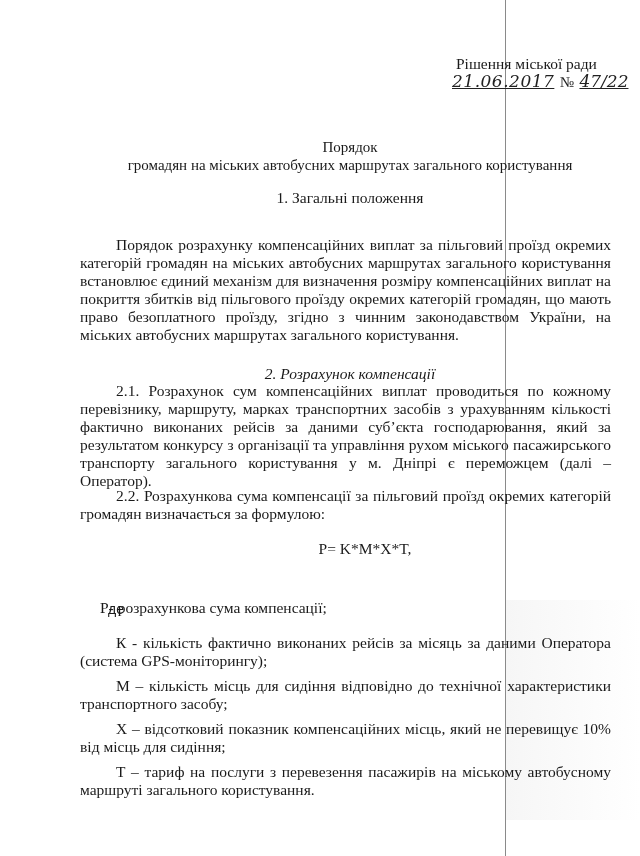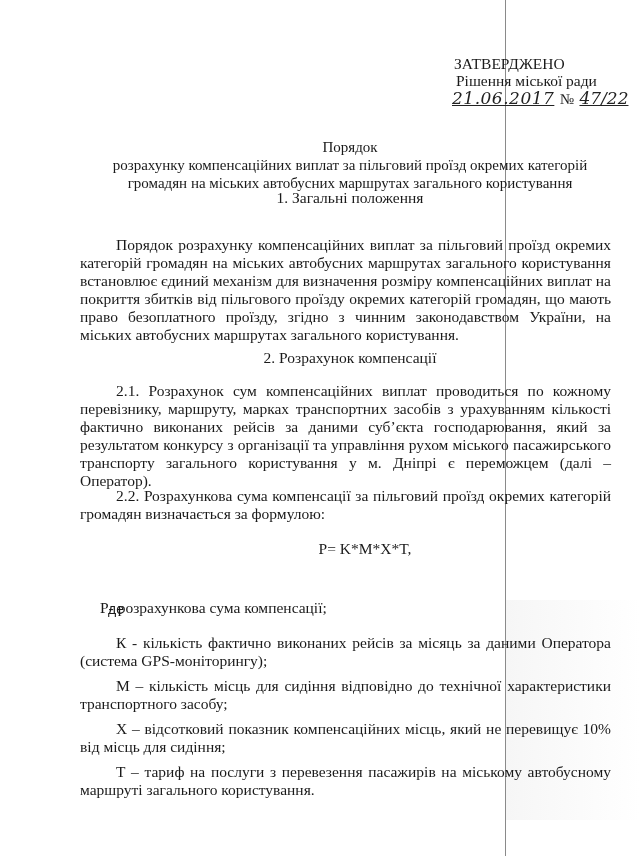--- a/index.html
+++ b/index.html
@@ -49,40 +49,38 @@
     .de { position: absolute; left: 108px; font-size: 14px; font-family: "Liberation Sans", sans-serif; }
     .handwritten { color: #222; }
   </style>
 </head>
 <body>
 
 <div class="scan-line"></div>
 <div class="shade"></div>
 
 <div class="approval">
-  <div class="line1">ЗАТВЕРДЖЕНО</div>
   <div class="line2">Рішення міської ради</div>
   <div class="sig handwritten">
     <span class="date">21.06.2017</span>
     <span style="font-style:normal;font-family:'Liberation Serif',serif;font-size:15px;">№</span>
     <span class="num">47/22</span>
   </div>
 </div>
 
 <div class="title-block">
   <div>Порядок</div>
-  <div>розрахунку компенсаційних виплат за пільговий проїзд окремих категорій</div>
   <div>громадян на міських автобусних маршрутах загального користування</div>
 </div>
 
 <div class="section-heading" style="top:189px;">1.  Загальні положення</div>
 
 <div class="para" style="top:236px; left:80px; width:531px;">Порядок розрахунку компенсаційних виплат за пільговий проїзд окремих категорій громадян на міських автобусних маршрутах загального користування встановлює єдиний механізм для визначення розміру компенсаційних виплат на покриття збитків від пільгового проїзду окремих категорій громадян, що мають право безоплатного проїзду, згідно з чинним законодавством України, на міських автобусних маршрутах загального користування.</div>
 
-<div class="section-heading" style="top:349px;">2.  Розрахунок компенсації</div>
+<div class="section-heading" style="top:365px;font-style:italic;">2.  Розрахунок компенсації</div>
 
 <div class="para" style="top:382px; left:80px; width:531px;">2.1. Розрахунок сум компенсаційних виплат проводиться по кожному перевізнику, маршруту, марках транспортних засобів з урахуванням кількості фактично виконаних рейсів за даними суб’єкта господарювання, який за результатом конкурсу з організації та управління рухом міського пасажирського транспорту загального користування у м. Дніпрі є переможцем (далі – Оператор).</div>
 
 <div class="para" style="top:487px; left:80px; width:531px;">2.2. Розрахункова сума компенсації за пільговий проїзд окремих категорій громадян визначається за формулою:</div>
 
 <div class="formula" style="top:540px;">P= K*M*X*T,</div>
 
 <div class="de" style="top:601px; left:108px;">де</div>
 
 <div class="para" style="top:599px; left:64px; width:531px;">P- розрахункова сума компенсації;</div>

